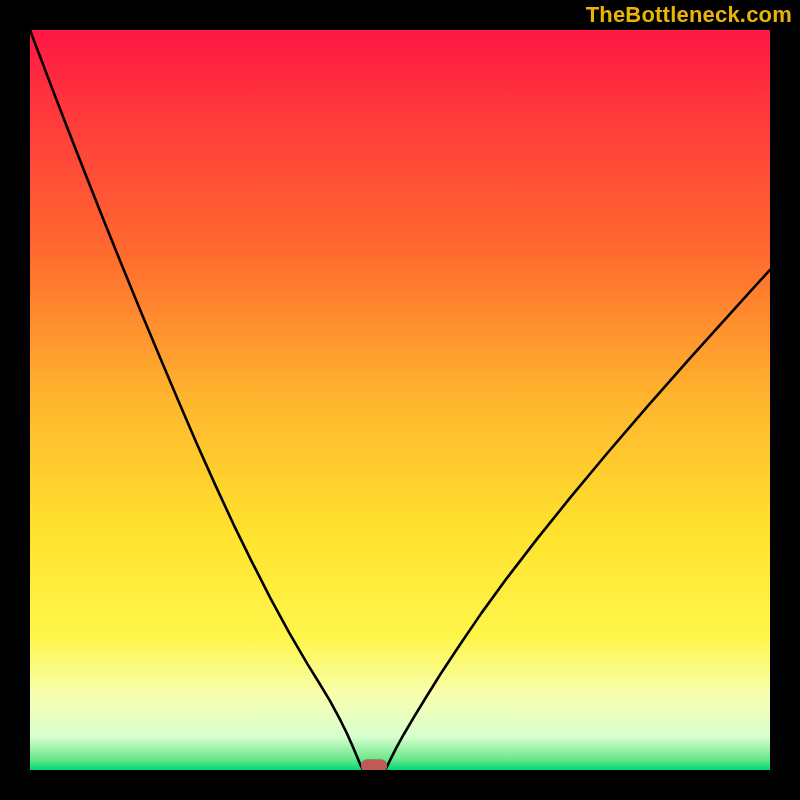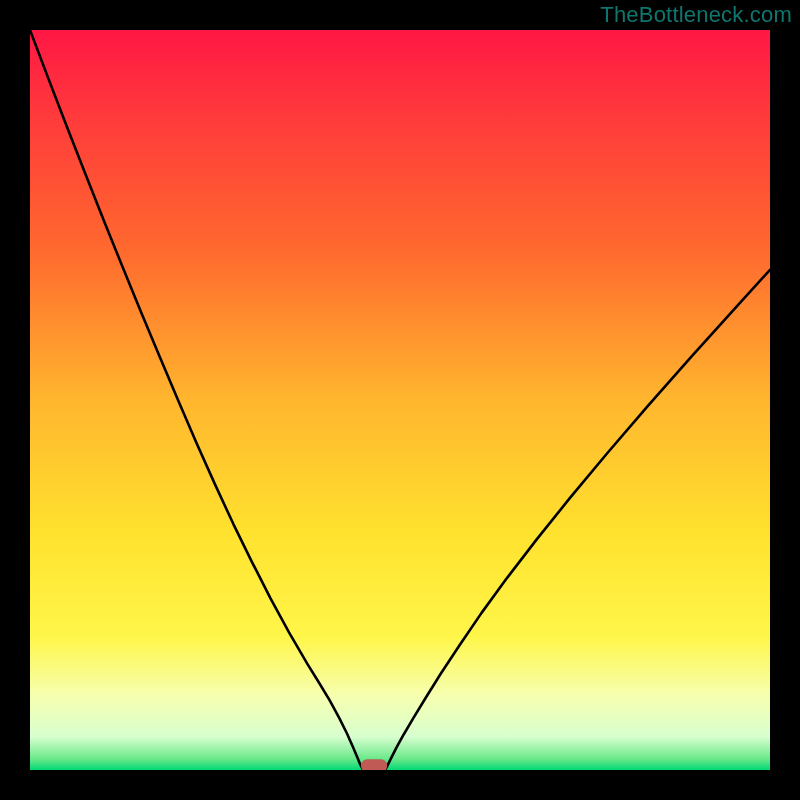--- a/index.html
+++ b/index.html
@@ -24,23 +24,23 @@
     top: 30px;
     left: 30px;
     width: 740px;
     height: 740px;
   }
   .attribution {
     position: absolute;
     top: 2px;
     right: 8px;
     text-align: right;
-    color: #0f766e;
+    color: #eab308;
     font-size: 22px;
-    font-weight: 400;
+    font-weight: 700;
     letter-spacing: 0.2px;
   }
   svg {
     display: block;
   }
 </style>
 </head>
 <body>
 
 <div class="frame">

